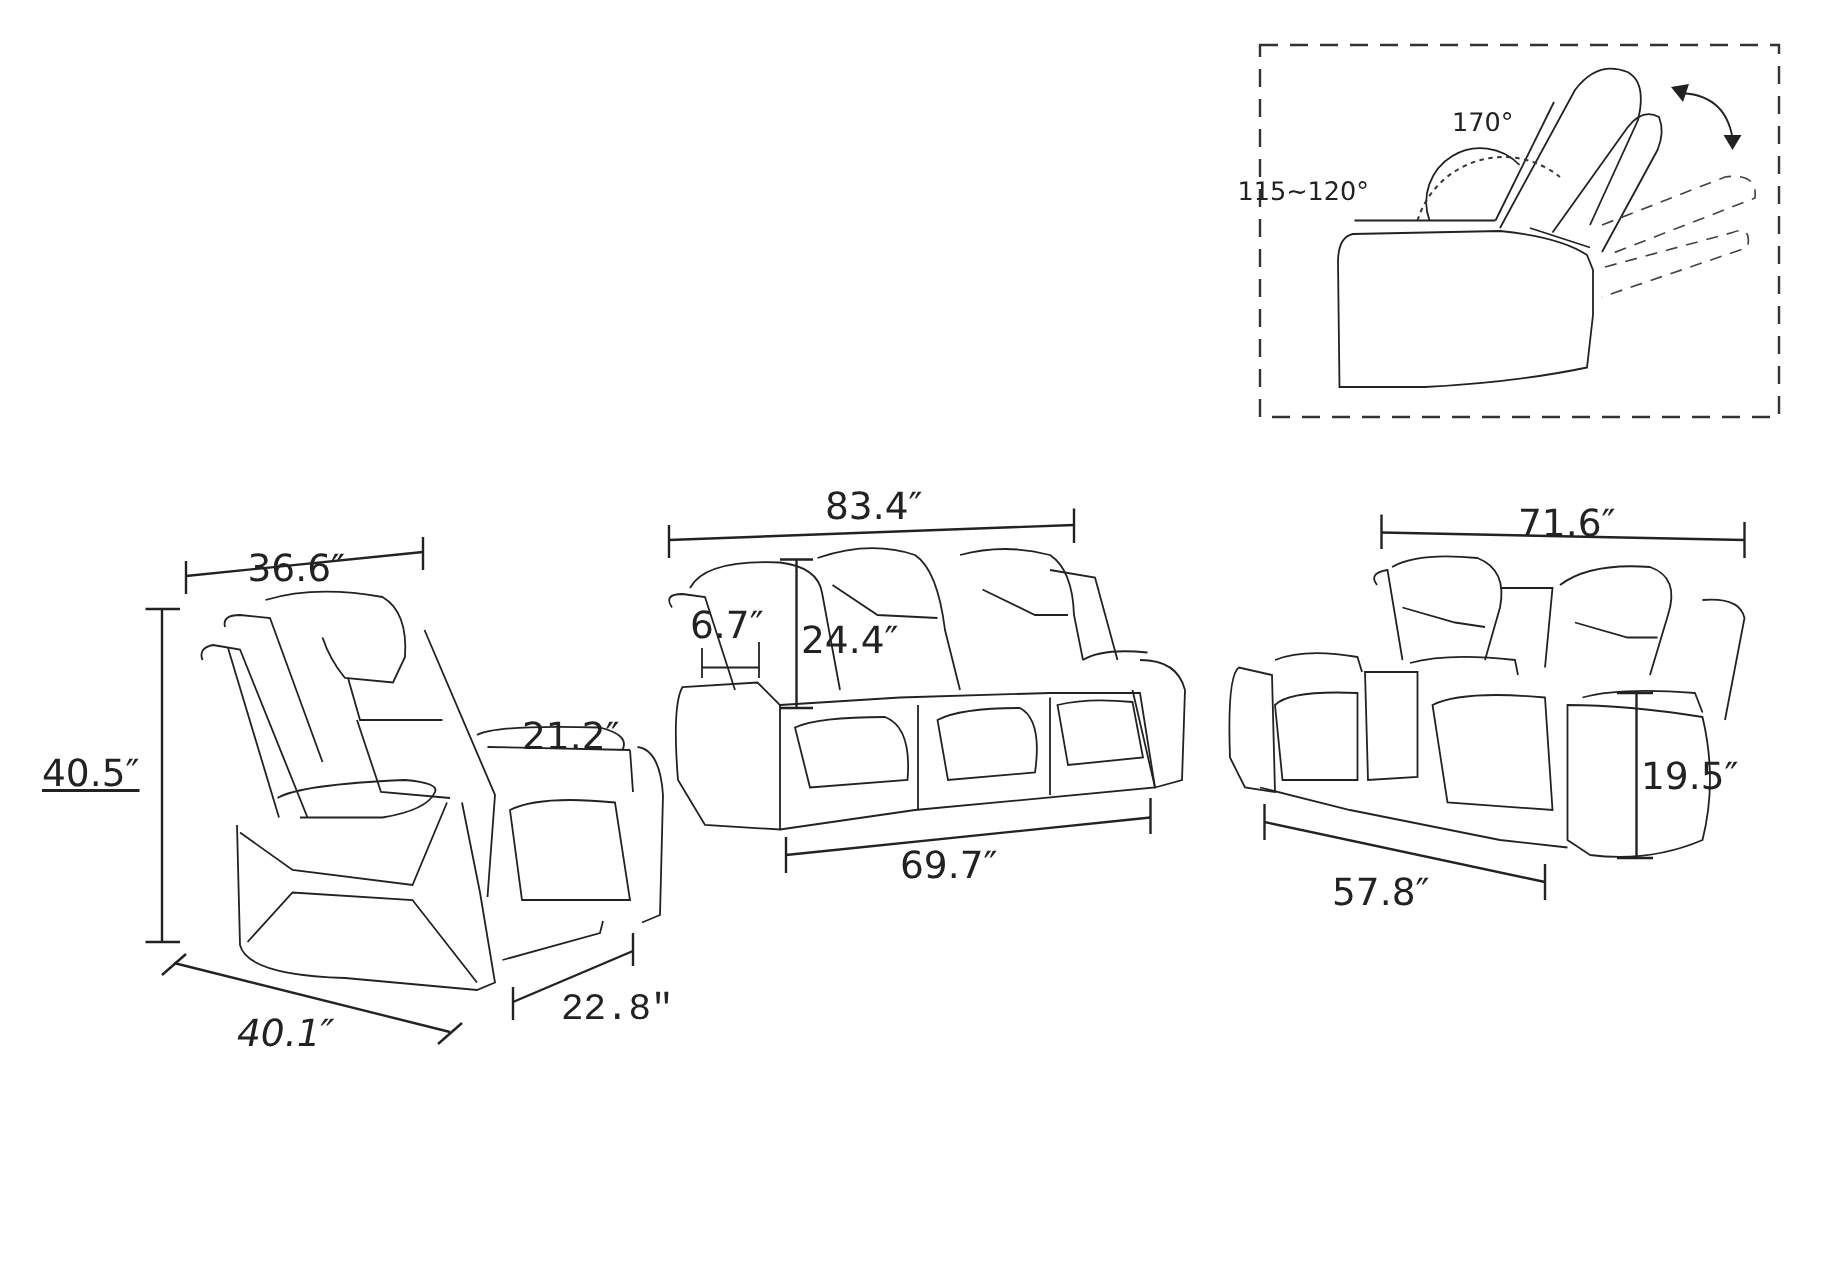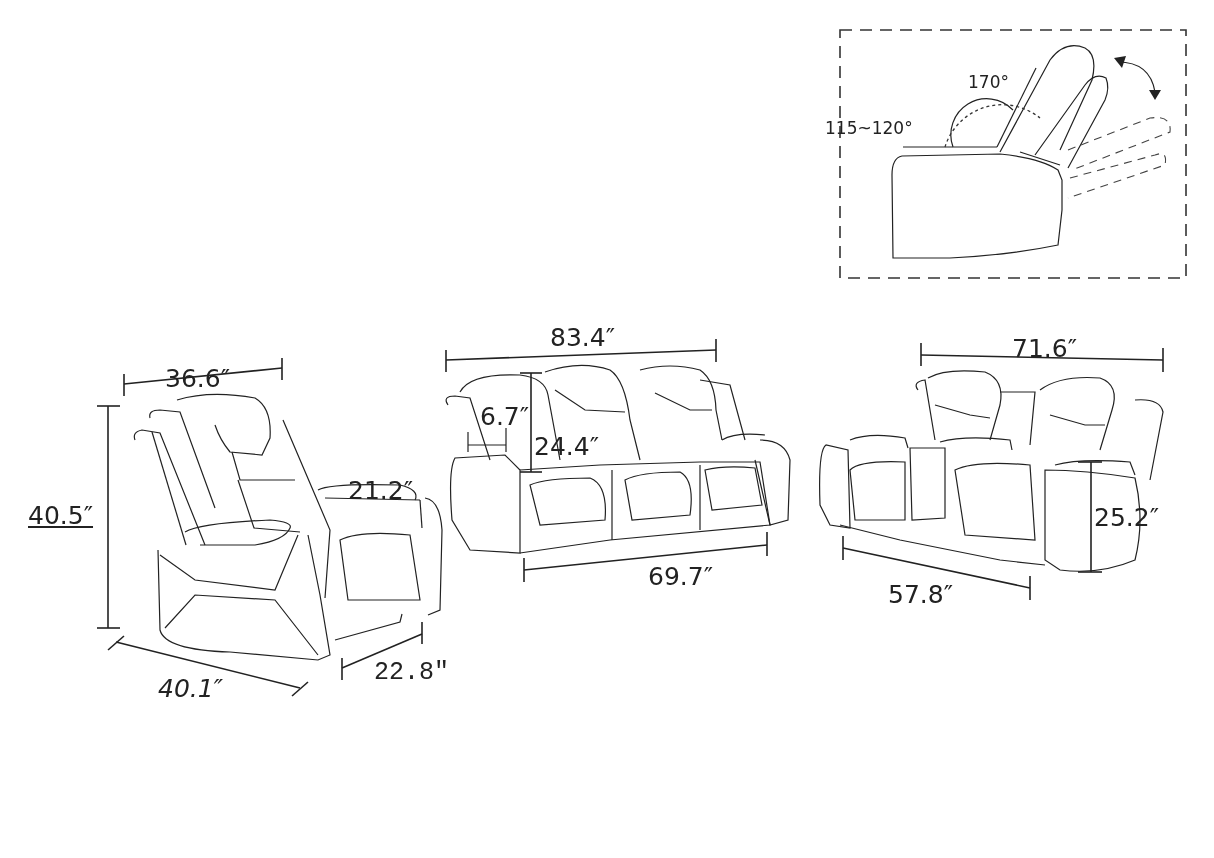--- a/index.html
+++ b/index.html
@@ -142,19 +142,19 @@
 <div class="lbl sm" style="left:968px;top:74px;">170°</div>
 <div class="lbl sm" style="left:825px;top:120px;text-align:right;">115~120°</div>
 
 <div class="lbl" style="left:165px;top:342px;margin-top:24px;">36.6″</div>
 <div class="lbl" style="left:28px;top:503px;text-decoration:underline;">40.5″</div>
 <div class="lbl" style="left:348px;top:478px;">21.2″</div>
 <div class="lbl" style="left:158px;top:676px;font-style:italic;">40.1″</div>
 <div class="lbl" style="left:374px;top:660px;font-family:Liberation Mono, monospace;">22.8″</div>
 
 <div class="lbl" style="left:550px;top:325px;">83.4″</div>
-<div class="lbl" style="left:480px;top:404px;text-align:right;">6.7″</div>
-<div class="lbl" style="left:534px;top:414px;margin-top:20px;">24.4″</div>
-<div class="lbl" style="left:648px;top:564px;">69.7″</div>
+<div class="lbl" style="left:460px;top:404px;text-align:right;">6.7″</div>
+<div class="lbl" style="left:534px;top:414px;">24.4″</div>
+<div class="lbl" style="left:600px;top:564px;">69.7″</div>
 
 <div class="lbl" style="left:1012px;top:336px;text-align:right;">71.6″</div>
-<div class="lbl" style="left:1094px;top:505px;">25.2″</div>
+<div class="lbl" style="left:1094px;top:505px;">19.5″</div>
 <div class="lbl" style="left:888px;top:582px;">57.8″</div>
 
 </body></html>

